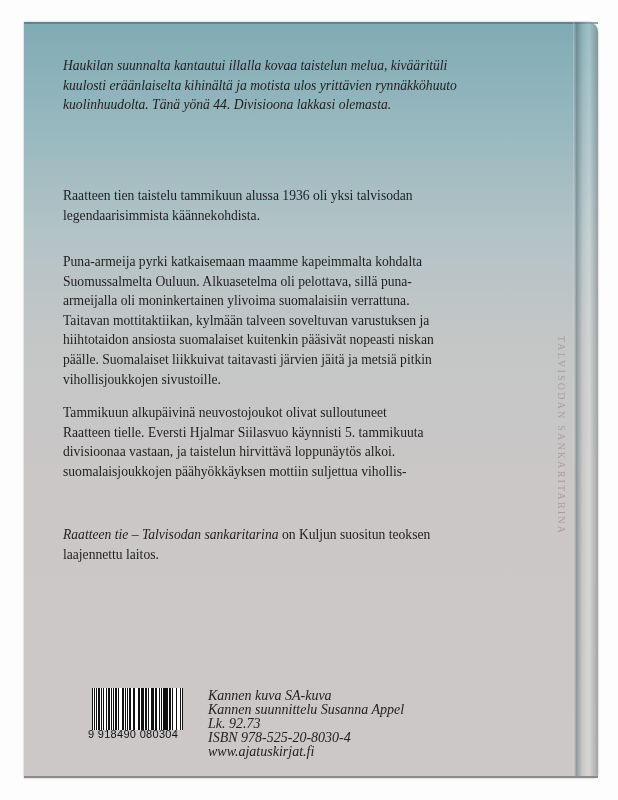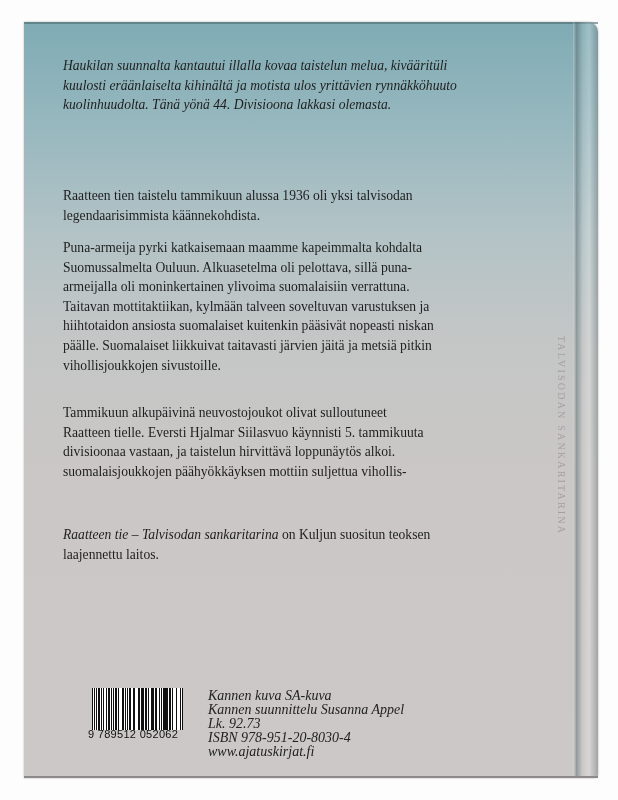--- a/index.html
+++ b/index.html
@@ -32,21 +32,21 @@
     position:absolute; left:551px; top:275px; width:22px; height:320px;
     display:flex; align-items:center; justify-content:center;
   }
   .spine-title span {
     display:block; transform:rotate(90deg); white-space:nowrap;
     font-size:10px; letter-spacing:2.2px; color:#a79ea2; font-family:"Liberation Serif",serif;
   }
   .text-block { position:absolute; left:63px; width:480px; color:#1e1e1e; font-size:13.6px; line-height:19.6px; }
   .quote { top:56px; font-style:italic; }
   .para1 { top:186px; }
-  .para2 { top:238px; }
+  .para2 { top:252px; }
   .para3 { top:403px; }
   .para4 { top:525px; }
   .line { display:block; white-space:nowrap; }
   .imprint {
     position:absolute; left:208px; top:689px; font-size:14px; line-height:14px; color:#222;font-style:italic;
   }
   .barcode {
     position:absolute; left:88px; top:688px; width:100px; height:55px;
   }
   .barcode-bars { position:absolute; left:4px; top:0; width:92px; height:42px; display:flex; gap:0; }
@@ -214,22 +214,22 @@
       <div style="width: 0.779661px; height: 100%; background: rgb(255, 255, 255);"></div>
       <div style="width: 0.779661px; height: 100%; background: rgb(17, 17, 17);"></div>
       <div style="width: 0.779661px; height: 100%; background: rgb(255, 255, 255);"></div>
       <div style="width: 0.779661px; height: 100%; background: rgb(255, 255, 255);"></div>
       <div style="width: 0.779661px; height: 100%; background: rgb(255, 255, 255);"></div>
       <div style="width: 0.779661px; height: 100%; background: rgb(255, 255, 255);"></div>
       <div style="width: 0.779661px; height: 100%; background: rgb(17, 17, 17);"></div>
       <div style="width: 0.779661px; height: 100%; background: rgb(255, 255, 255);"></div>
       <div style="width: 0.779661px; height: 100%; background: rgb(17, 17, 17);"></div>
     </div>
-  <div class="barcode-digits">9 789512 052062</div>
+  <div class="barcode-digits">9 918490 080304</div>
 </div>
 
 <div class="imprint">
   <div>Kannen kuva SA-kuva</div>
   <div>Kannen suunnittelu Susanna Appel</div>
   <div>Lk. 92.73</div>
-  <div>ISBN 978-951-20-8030-4</div>
+  <div>ISBN 978-525-20-8030-4</div>
   <div>www.ajatuskirjat.fi</div>
 </div>
 
 </body></html>

